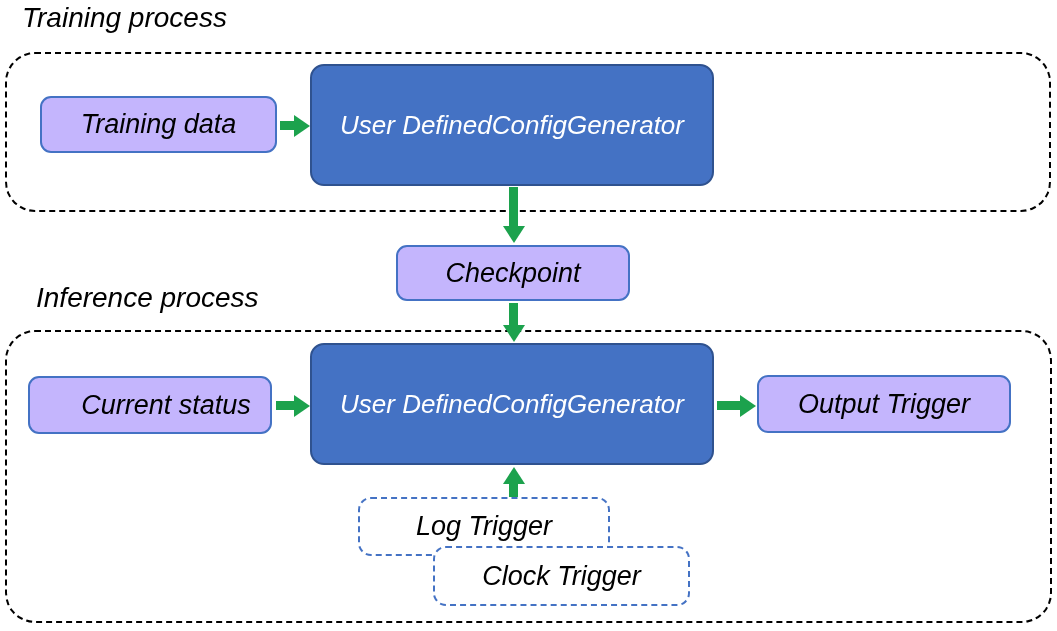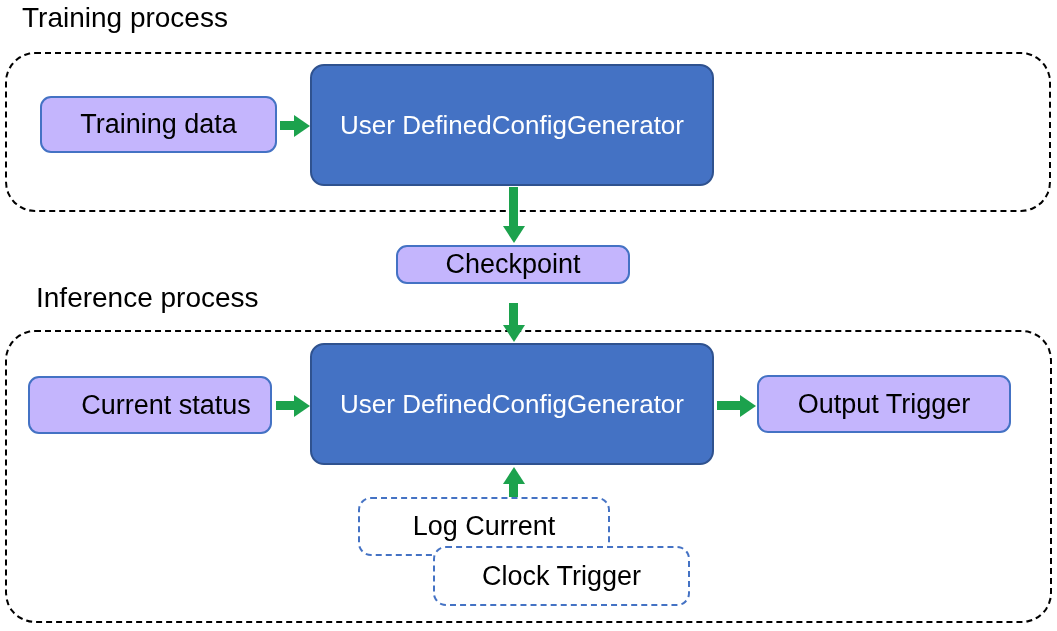--- a/index.html
+++ b/index.html
@@ -16,20 +16,21 @@
   body {
     background: var(--bg);
     font-family: "Liberation Sans", sans-serif;
   }
   .canvas {
     position: relative;
     width: 1057px;
     height: 631px;
     background: var(--bg);
     overflow: hidden;
+    font-style: italic;
   }
   .section-label {
     position: absolute;
     font-size: 28px;
     color: var(--text-dark);
     white-space: nowrap;
   }
   .container-dashed {
     position: absolute;
     border: 2.5px dashed var(--container-border);
@@ -120,36 +121,36 @@
 
   <div class="arrow right" style="left:280px; top:121px; width:14px;"></div>
 
   <div class="node blue-box" style="left:310px; top:64px; width:404px; height:122px;">
     <span>User Defined</span>
     <span>ConfigGenerator</span>
   </div>
 
   <div class="arrow down" style="left:509px; top:187px; height:39px;"></div>
 
-  <div class="node white-box" style="left:396px; top:245px; width:234px; height:39px;">Checkpoint</div>
+  <div class="node white-box" style="left:396px; top:245px; width:234px; height:56px;">Checkpoint</div>
 
   <div class="arrow down" style="left:509px; top:303px; height:22px;"></div>
 
   <div class="node white-box" style="left:28px; top:376px; width:244px; height:58px;padding-left:32px;">Current status</div>
 
   <div class="arrow right" style="left:276px; top:401px; width:18px;"></div>
 
   <div class="node blue-box" style="left:310px; top:343px; width:404px; height:122px;">
     <span>User Defined</span>
     <span>ConfigGenerator</span>
   </div>
 
   <div class="arrow right" style="left:717px; top:401px; width:23px;"></div>
 
   <div class="node white-box" style="left:757px; top:375px; width:254px; height:58px;">Output Trigger</div>
 
   <div class="arrow up" style="left:509px; top:484px; height:13px;"></div>
 
-  <div class="node dashed-box" style="left:358px; top:497px; width:252px; height:59px; z-index:2;">Log Current</div>
+  <div class="node dashed-box" style="left:358px; top:497px; width:252px; height:59px; z-index:2;">Log Trigger</div>
 
   <div class="node dashed-box" style="left:433px; top:546px; width:257px; height:60px; z-index:3;">Clock Trigger</div>
 
 </div>
 
 </body></html>

